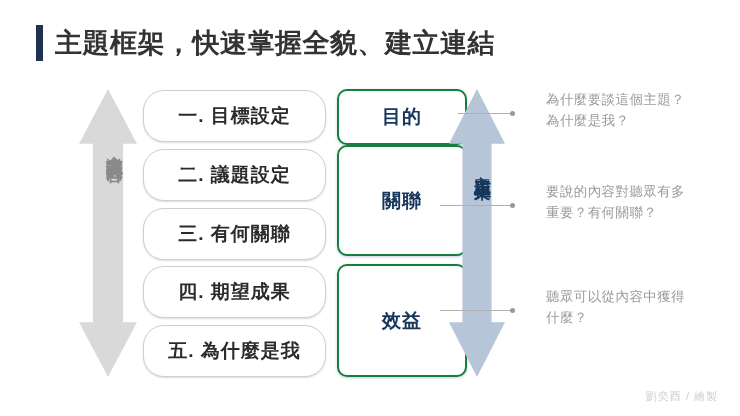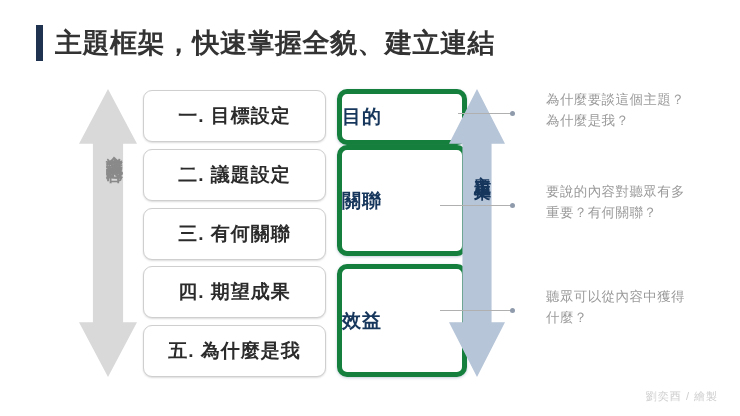--- a/index.html
+++ b/index.html
@@ -91,21 +91,21 @@
     width: 183px;
     height: 287px;
     display: flex;
     flex-direction: column;
     justify-content: space-between;
   }
   .wbox {
     height: 50px;
     background: #ffffff;
     border: 1px solid #cfcfcf;
-    border-radius: 9px;
+    border-radius: 21px;
     box-shadow: 0 1px 2px rgba(0,0,0,0.14);
     display: flex;
     align-items: center;
     justify-content: center;
   }
   .wbox-label {
     font-size: 19px;
     font-weight: bold;
     color: #2b2b2b;
     letter-spacing: 1px;
@@ -118,26 +118,27 @@
     left: 337px;
     top: 89px;
     width: 109px;
     height: 288px;
   }
   .bbox {
     position: absolute;
     left: 0;
     width: 130px;
     background: #ffffff;
-    border: 5px solid #15803d;
+    border: 2px solid #15803d;
     border-radius: 10px;
     box-shadow: 0 1px 3px rgba(90,115,150,0.35);
     box-sizing: border-box;
     display: flex;
     align-items: center;
+    justify-content: center;
   }
   .bbox.b1 { top: 0px;   height: 56px; }
   .bbox.b2 { top: 56px;  height: 111px; }
   .bbox.b3 { top: 175px; height: 113px; }
   .bbox-label {
     font-size: 19px;
     font-weight: bold;
     color: #16365c;
     letter-spacing: 1px;
     white-space: nowrap;

